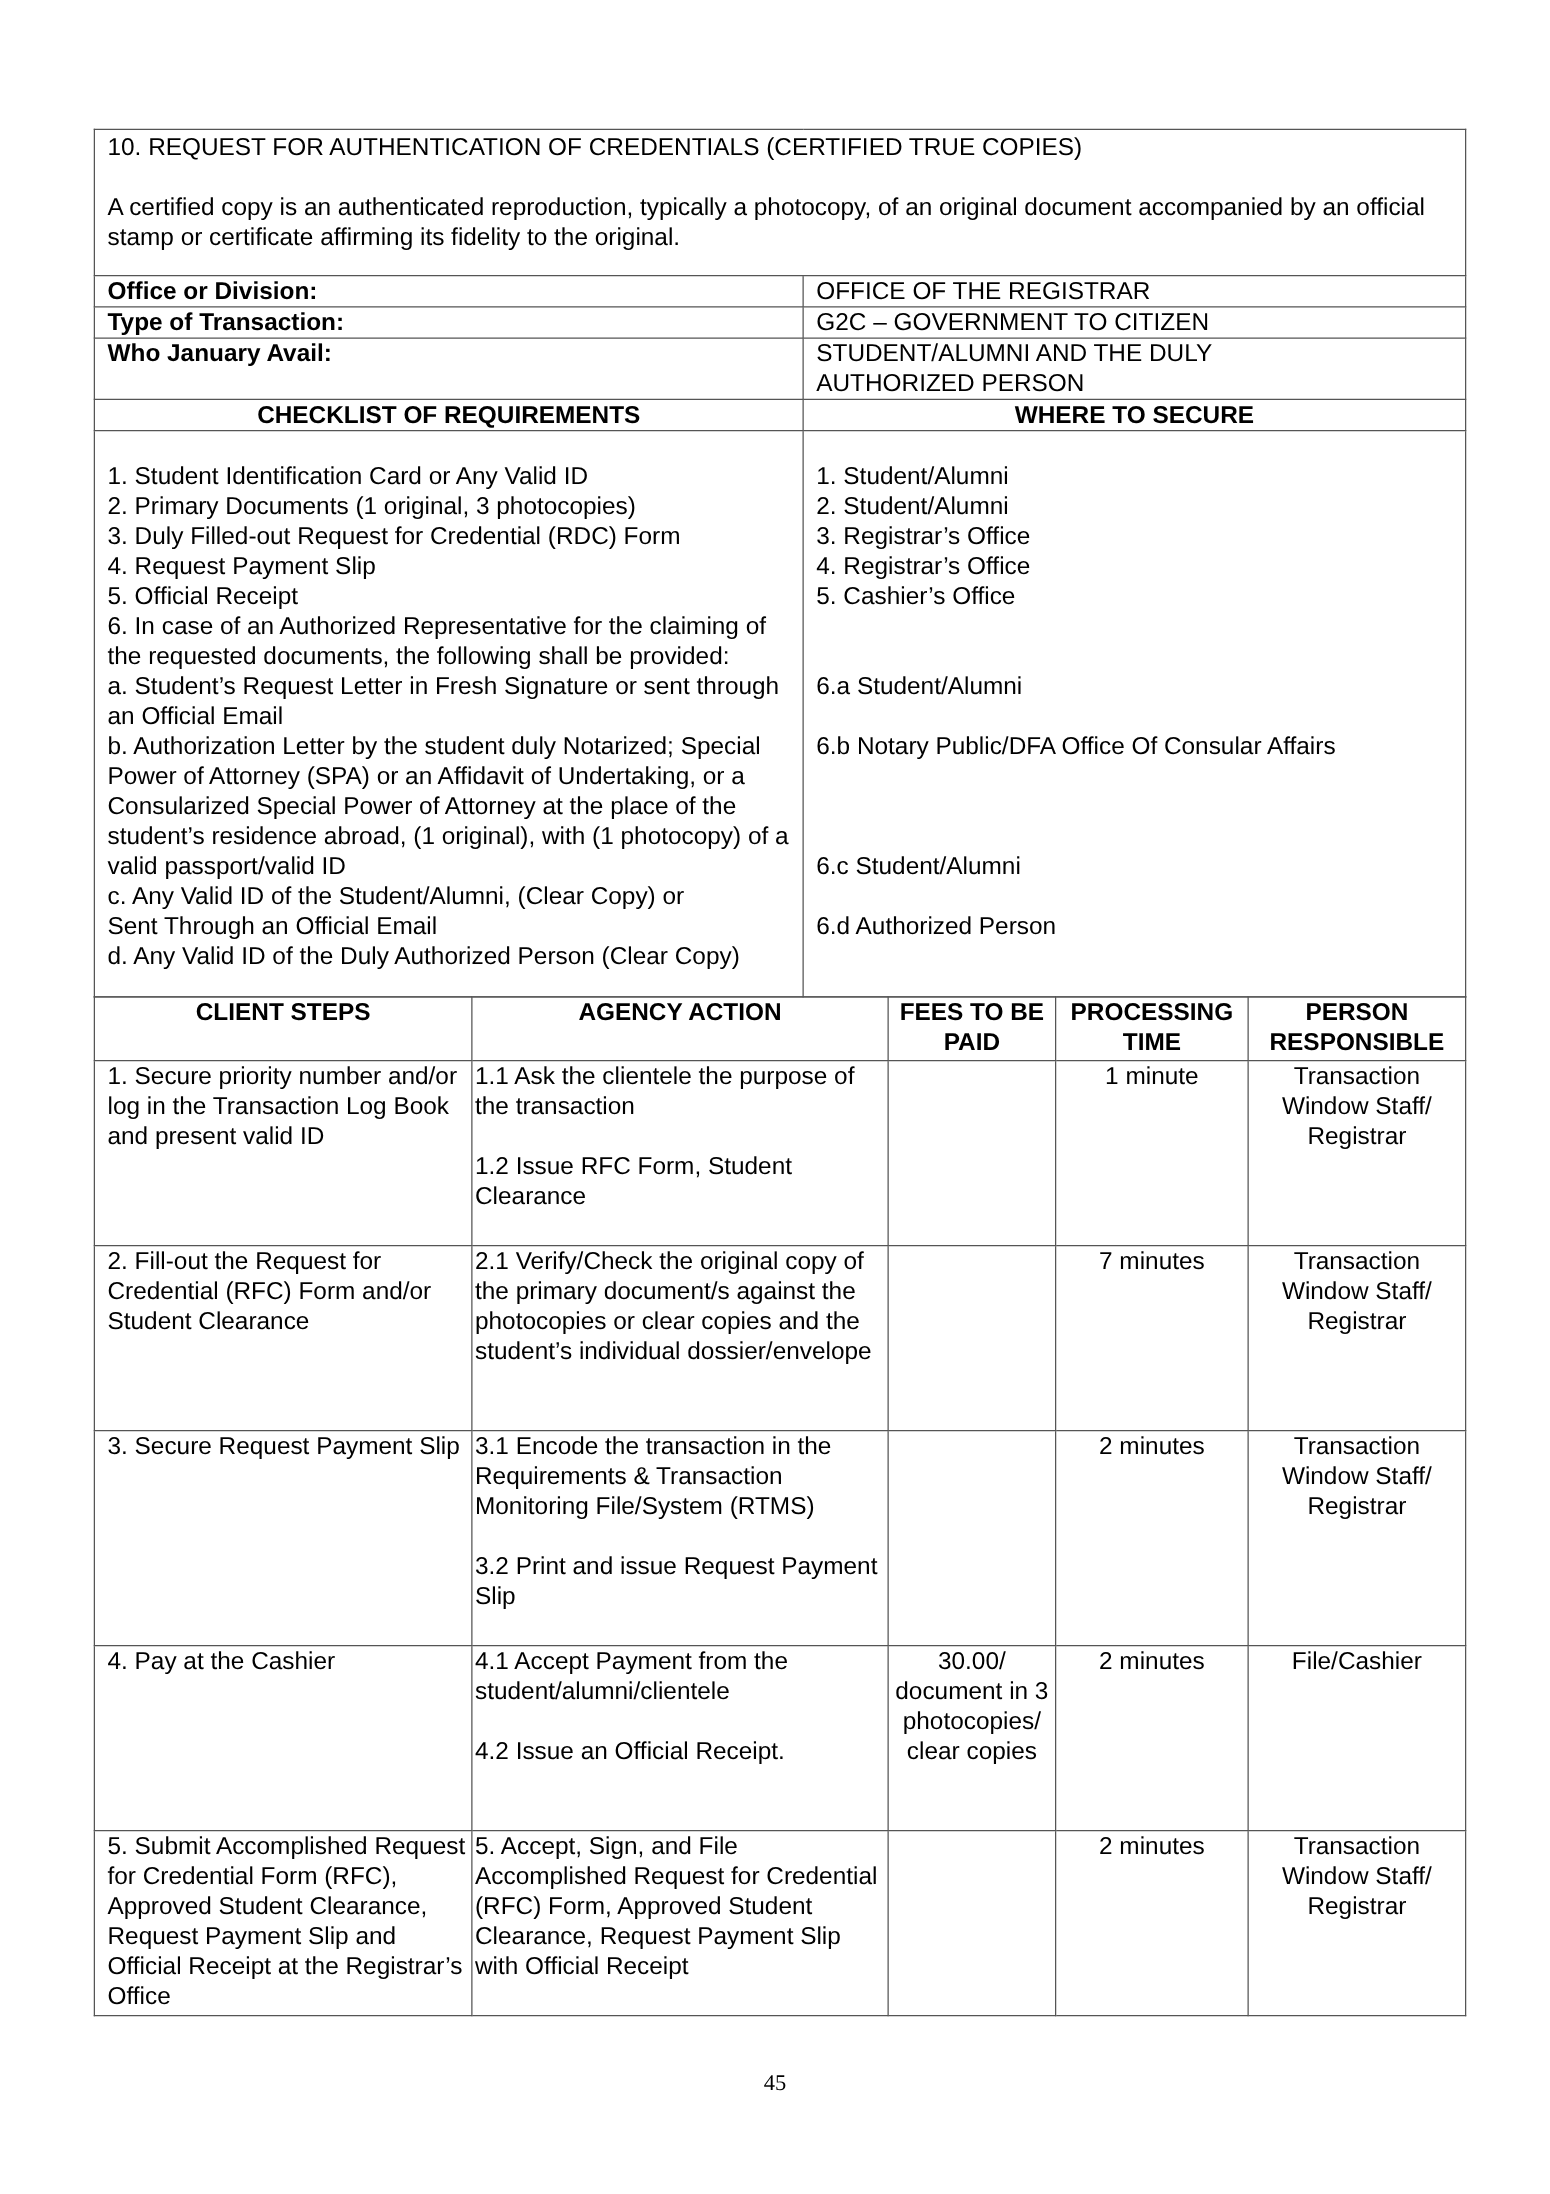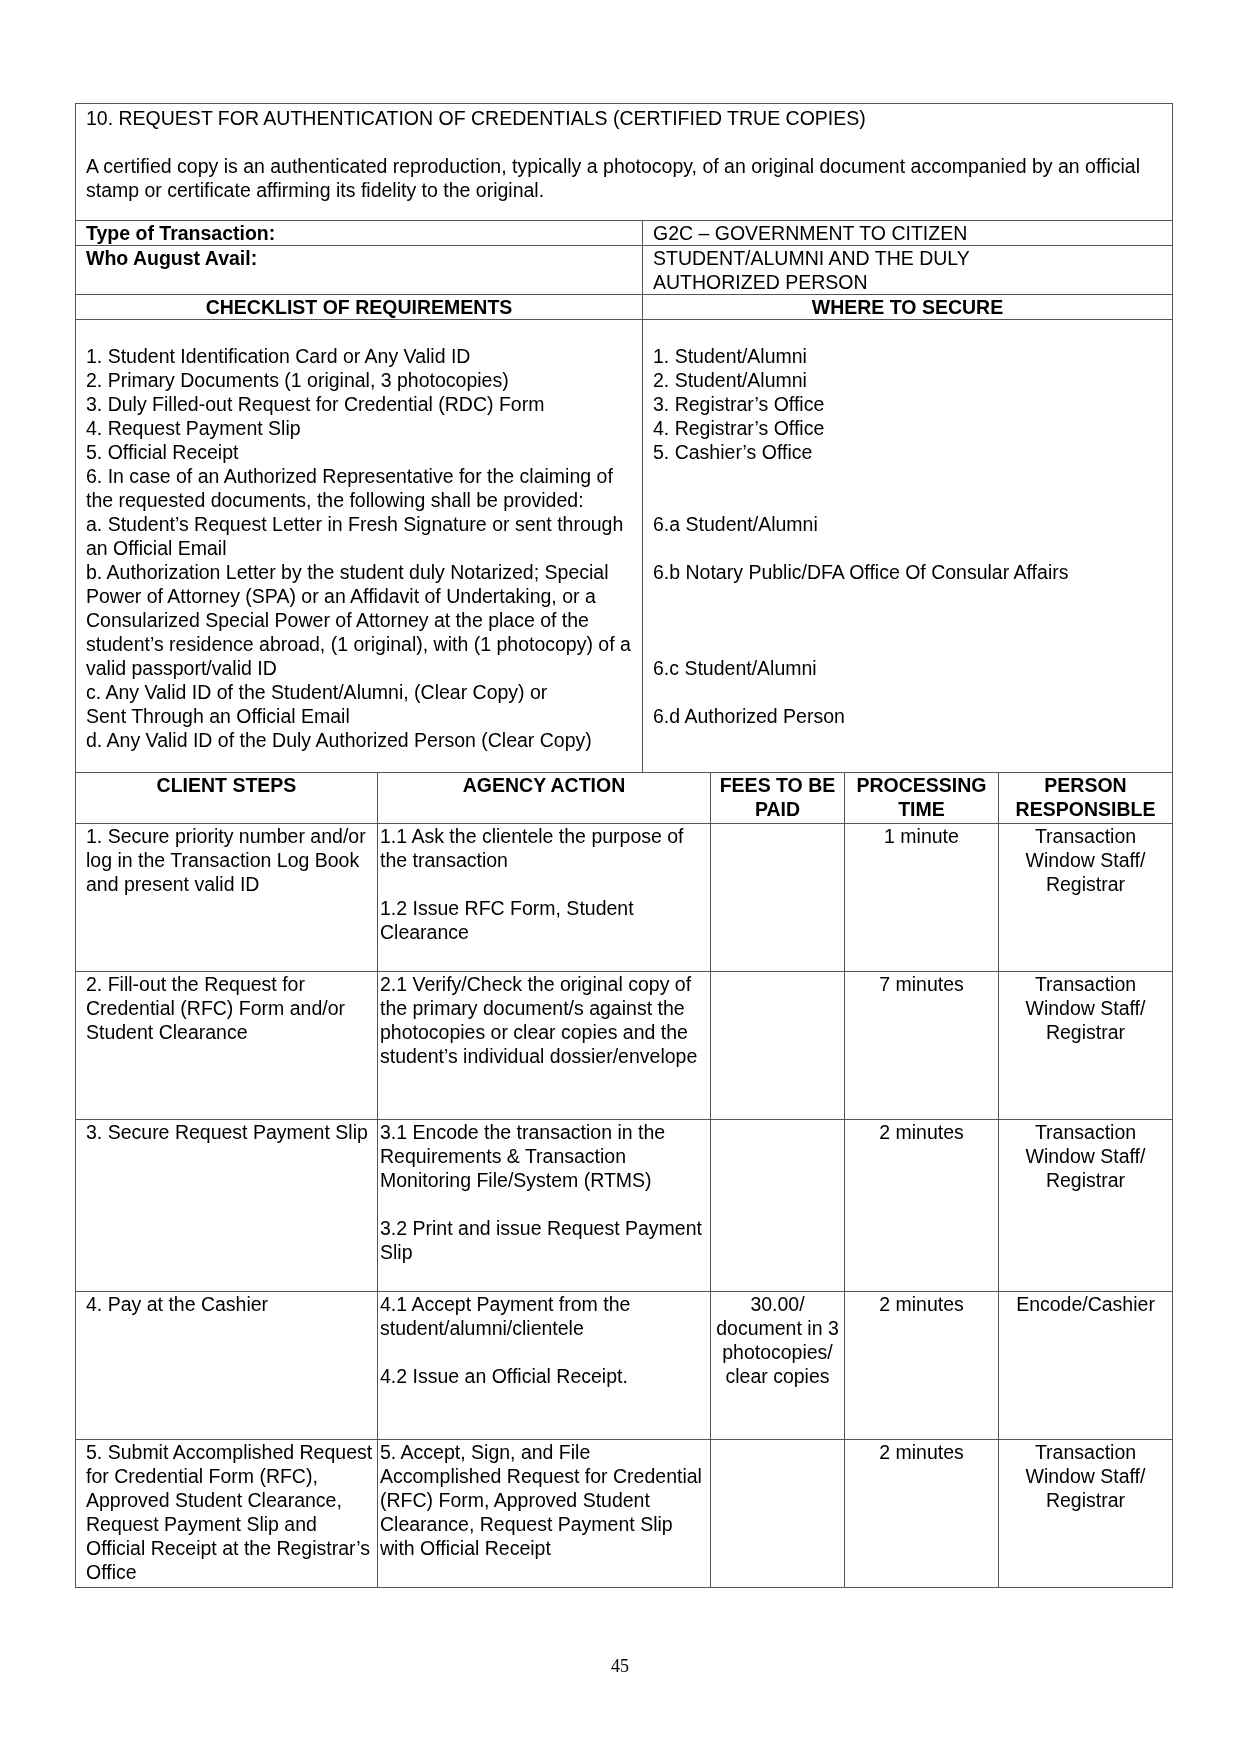--- a/index.html
+++ b/index.html
@@ -32,25 +32,29 @@
       <col style="width:530px">
     </colgroup>
     <tbody>
         <tr>
       <td colspan="2" class="title-cell">
         <div class="title">10.  REQUEST FOR AUTHENTICATION OF CREDENTIALS (CERTIFIED TRUE COPIES)</div>
         <div>A certified copy is an authenticated reproduction, typically a photocopy, of an original document accompanied by an official stamp or certificate affirming its fidelity to the original.</div>
       </td>
     </tr>
     <tr>
+      <td class="info-label">Office or Division:</td>
+      <td class="info-val">OFFICE OF THE REGISTRAR</td>
+    </tr>
+    <tr>
       <td class="info-label">Type of Transaction:</td>
       <td class="info-val">G2C – GOVERNMENT TO CITIZEN</td>
     </tr>
     <tr>
-      <td class="info-label">Who August Avail:</td>
+      <td class="info-label">Who January Avail:</td>
       <td class="info-val" style="padding-right:80px">STUDENT/ALUMNI AND THE DULY AUTHORIZED PERSON</td>
     </tr>
     <tr>
       <td class="bold center">CHECKLIST OF REQUIREMENTS</td>
       <td class="bold center">WHERE TO SECURE</td>
     </tr>
     <tr>
       <td class="list-cell">
         <span class="line">1. Student Identification Card or Any Valid ID</span>
         <span class="line">2. Primary Documents (1 original, 3 photocopies)</span>
@@ -138,21 +142,21 @@
 
     <tr class="step-row" style="height:148px">
       <td class="cs">4. Pay at the Cashier</td>
       <td class="aa">
         <span class="line">4.1 Accept Payment from the student/alumni/clientele</span>
         <span class="gap"></span>
         <span class="line">4.2 Issue an Official Receipt.</span>
       </td>
       <td class="center">30.00/ document in 3 photocopies/ clear copies</td>
       <td class="center">2 minutes</td>
-      <td class="center">Encode/Cashier</td>
+      <td class="center">File/Cashier</td>
     </tr>
 
     <tr class="step-row" style="height:148px">
       <td class="cs">5. Submit Accomplished Request for Credential Form (RFC), Approved Student Clearance, Request Payment Slip and Official Receipt at the Registrar’s Office</td>
       <td class="aa">
         <span class="line">5. Accept, Sign, and File Accomplished Request for Credential (RFC) Form, Approved Student Clearance, Request Payment Slip with Official Receipt</span>
       </td>
       <td class="center"></td>
       <td class="center">2 minutes</td>
       <td class="center">Transaction Window Staff/ Registrar</td>

